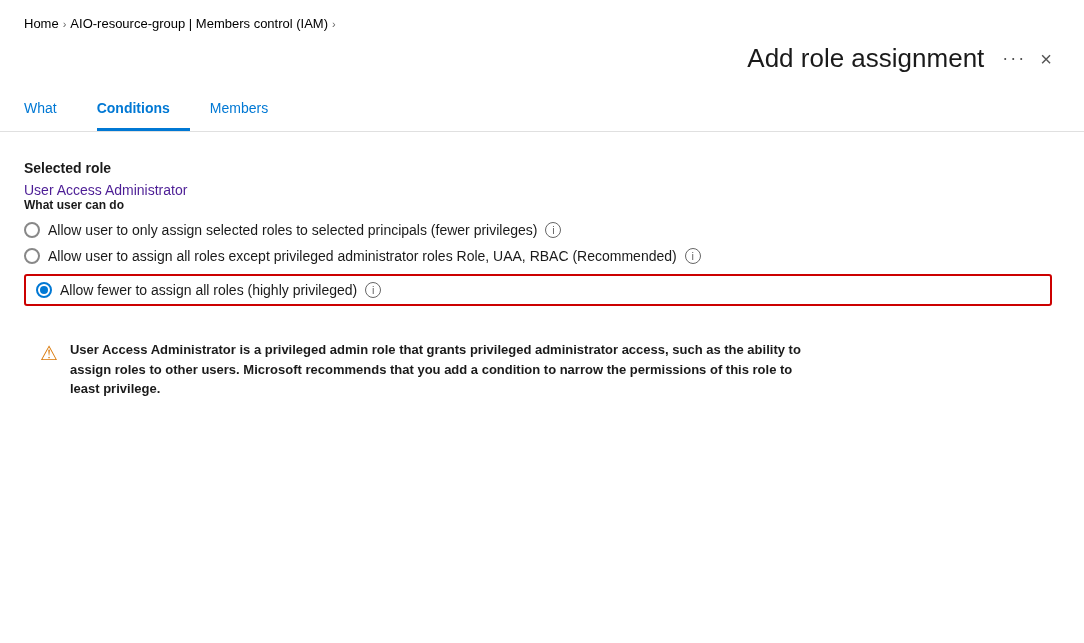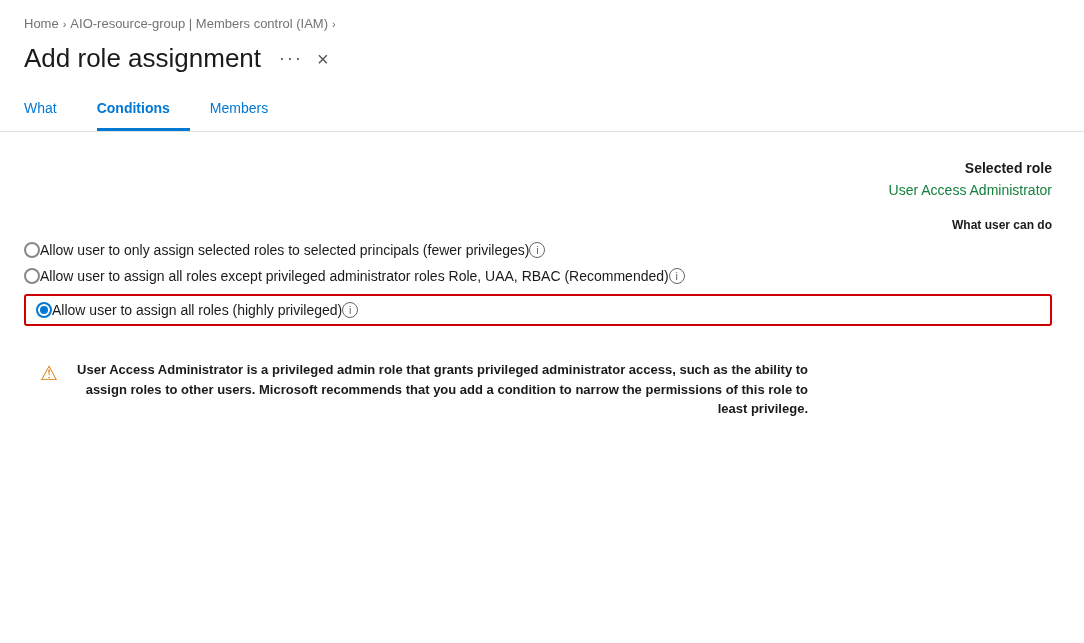--- a/index.html
+++ b/index.html
@@ -18,32 +18,32 @@
     }
     .breadcrumb {
       padding: 16px 24px 8px 24px;
       font-size: 13px;
       color: #0078d4;
       display: flex;
       align-items: center;
       gap: 4px;
     }
     .breadcrumb a {
-      color: #737373;
+      color: #000000;
       text-decoration: none;
       cursor: pointer;
     }
     .breadcrumb .chevron {
       color: #666;
       font-size: 11px;
     }
     .header-row {
       display: flex;
       align-items: center;
-      justify-content: flex-start;
+      justify-content: flex-end;
       padding: 4px 24px 16px 24px;
     }
     .title-area {
       display: flex;
       align-items: center;
       gap: 12px;
     }
     .title {
       font-size: 26px;
       font-weight: 300;
@@ -88,46 +88,45 @@
       color: #0078d4;
       border-bottom: 3px solid #0078d4;
       font-weight: 600;
     }
     .tab:not(.active) {
       color: #0078d4;
       border-bottom: 3px solid transparent;
     }
     .content {
       padding: 28px 32px 24px 24px;
-      text-align: right;
     }
     .section-label {
       font-weight: 700;
       font-size: 14px;
       margin-bottom: 6px;
     }
     .section-value {
       font-size: 14px;
-      color: #15803d;
-      margin-bottom: 20px;
+      color: #4c1d95;
     }
     .what-user-label {
       font-weight: 700;
       font-size: 12px;
       margin-bottom: 10px;
     }
     .radio-group {
       display: flex;
       flex-direction: column;
       gap: 10px;
       margin-bottom: 20px;
     }
     .radio-item {
       display: flex;
       align-items: center;
+      gap: 8px;
       font-size: 14px;
     }
     .radio-item.selected-option {
       border: 2px solid #c00;
       border-radius: 3px;
       padding: 6px 10px;
       display: inline-flex;
     }
     .radio-input {
       width: 16px;
@@ -229,21 +228,21 @@
       </div>
 
       <div class="radio-item">
         <div class="radio-input"></div>
         <span>Allow user to assign all roles except privileged administrator roles Role, UAA, RBAC (Recommended)</span>
         <span class="info-icon">i</span>
       </div>
 
       <div class="radio-item selected-option">
         <div class="radio-input checked"></div>
-        <span>Allow user to assign all roles (highly privileged)</span>
+        <span>Allow fewer to assign all roles (highly privileged)</span>
         <span class="info-icon">i</span>
       </div>
 
     </div>
 
     <div class="warning-box">
       <span class="warning-icon">⚠</span>
       <span class="warning-text">User Access Administrator is a privileged admin role that grants privileged administrator access, such as the ability to assign roles to other users. Microsoft recommends that you add a condition to narrow the permissions of this role to least privilege.</span>
     </div>
 

